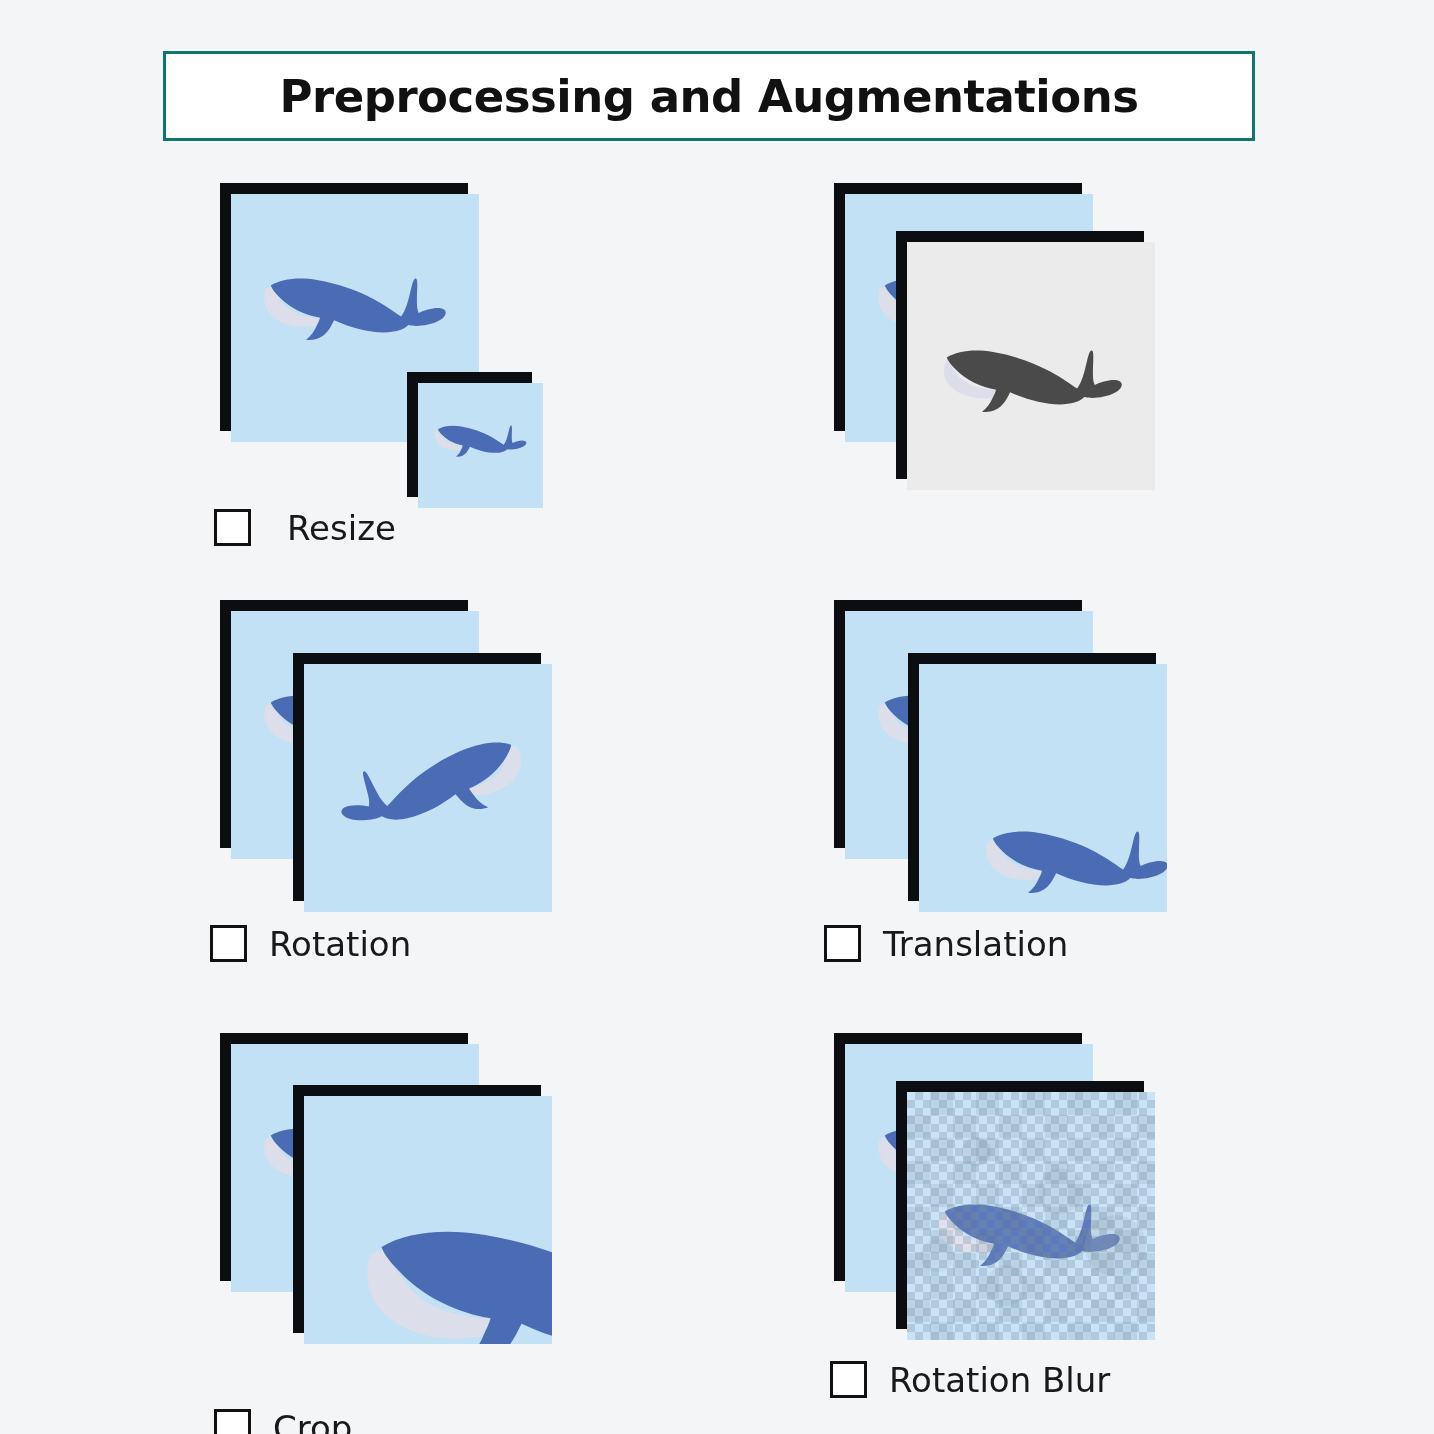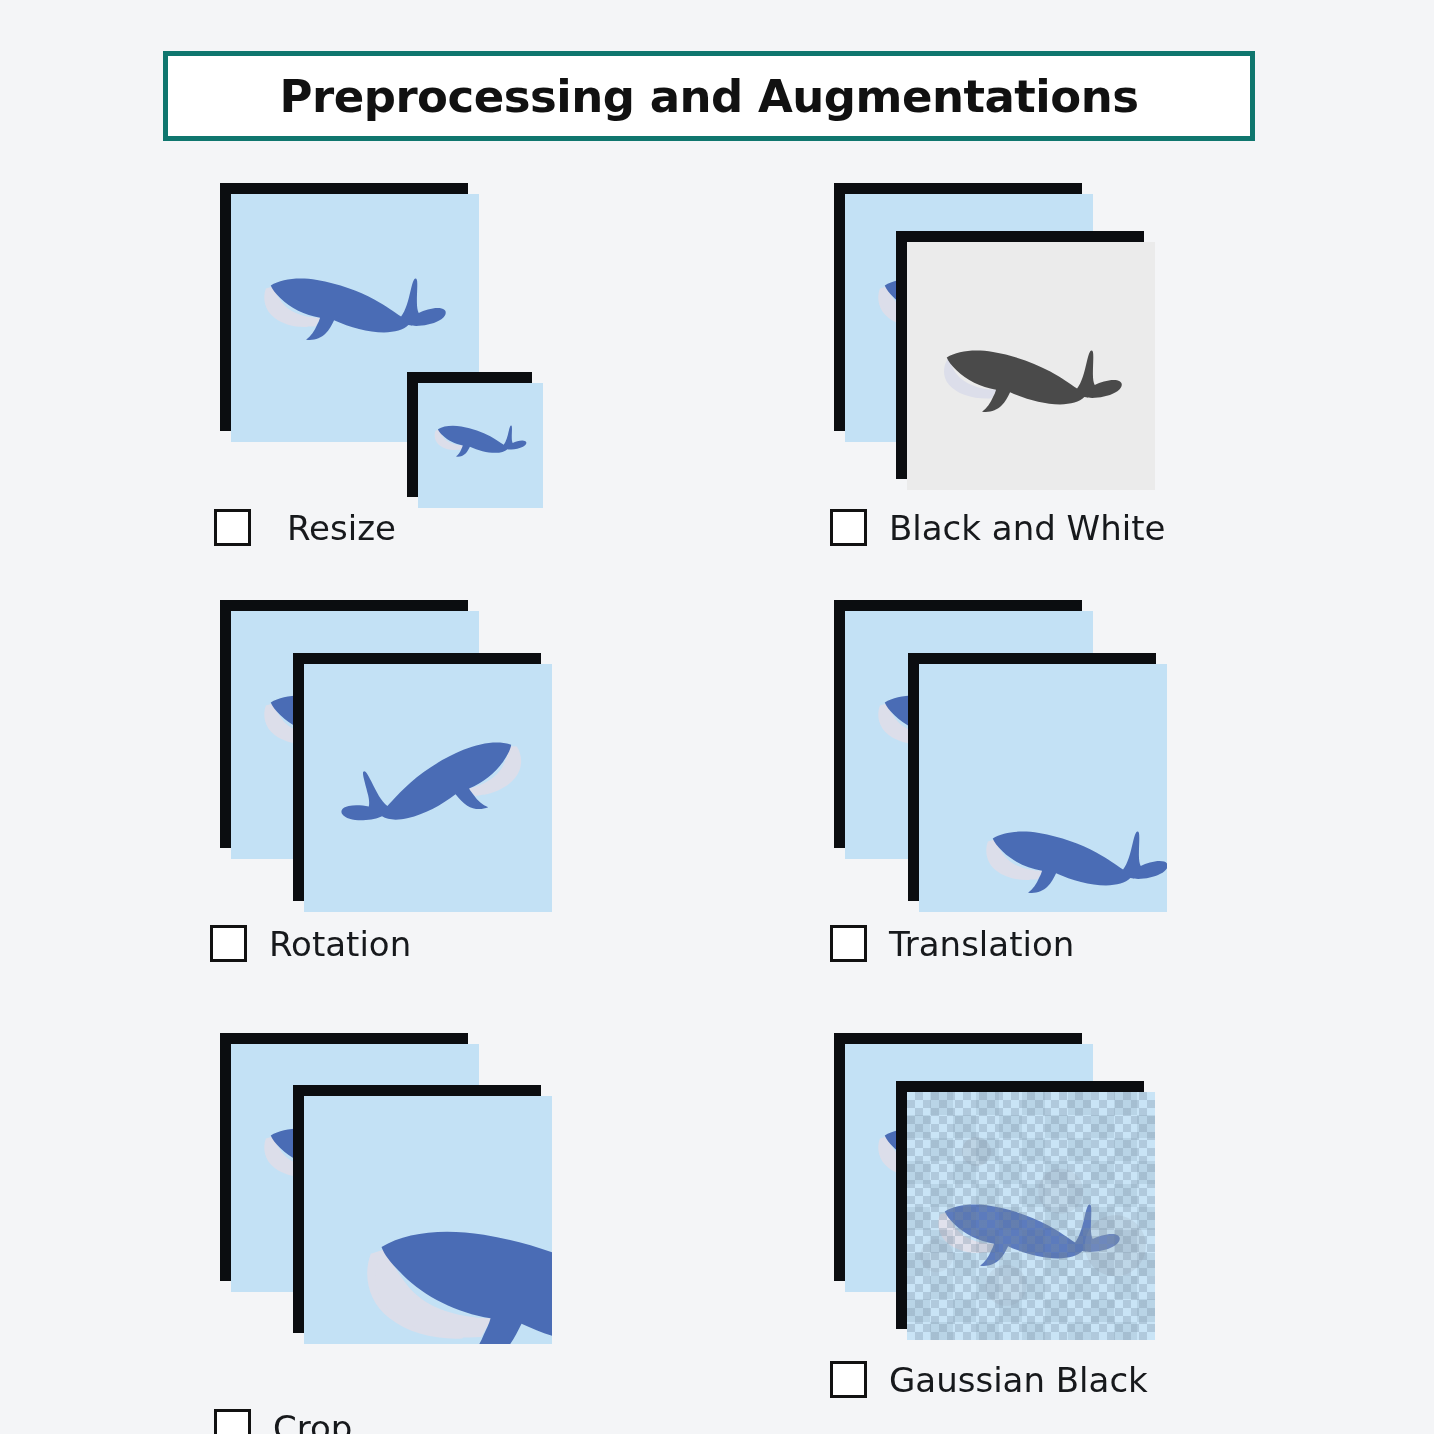--- a/index.html
+++ b/index.html
@@ -16,21 +16,21 @@
   }
 
   
   #title-box {
     position: absolute;
     left: 163px;
     top: 51px;
     width: 1092px;
     height: 90px;
     background: #ffffff;
-    border: 5px solid #0f766e;
+    border: 3px solid #0f766e;
     box-sizing: border-box;
     display: flex;
     align-items: center;
     justify-content: center;
   }
   #title-text {
     font-family: "DejaVu Sans", sans-serif;
     font-weight: 700;
     font-size: 45px;
     color: #111111;
@@ -233,24 +233,20 @@
     <div class="frame"></div>
     <div class="surface gray">
       <div class="whale-wrap" style="left:30px; top:96px; width:190px; height:78px;">
         <svg viewBox="0 0 312 126" preserveAspectRatio="xMidYMid meet">
             <use href="#whale-glyph-gray"></use>
           </svg>
       </div>
     </div>
   </div>
 
-  <div class="caption" style="left:10px; top:334px;">
-    <div class="checkbox"></div>
-    <span class="caption-label">Black and White</span>
-  </div>
 </div>
 
 <div class="panel" style="left:200px; top:595px;">
 
   <div class="card" style="left:20px; top:5px; width:248px; height:248px;">
     <div class="frame"></div>
     <div class="surface">
       <div class="whale-wrap" style="left:30px; top:72px; width:190px; height:78px;">
         <svg viewBox="0 0 312 126" preserveAspectRatio="xMidYMid meet">
             <use href="#whale-glyph"></use>
@@ -293,21 +289,21 @@
     <div class="frame"></div>
     <div class="surface">
       <div class="whale-wrap" style="left:64px; top:155px; width:190px; height:78px;">
         <svg viewBox="0 0 312 126" preserveAspectRatio="xMidYMid meet">
             <use href="#whale-glyph"></use>
           </svg>
       </div>
     </div>
   </div>
 
-  <div class="caption" style="left:10px; top:330px;">
+  <div class="caption" style="left:4px; top:330px;">
     <div class="checkbox"></div>
     <span class="caption-label">Translation</span>
   </div>
 </div>
 
 <div class="panel" style="left:200px; top:1025px;">
 
   <div class="card" style="left:20px; top:8px; width:248px; height:248px;">
     <div class="frame"></div>
     <div class="surface">
@@ -358,15 +354,15 @@
           </svg>
       </div>
       <div class="noise3"></div>
       <div class="noise2"></div>
       <div class="noise"></div>
     </div>
   </div>
 
   <div class="caption" style="left:10px; top:336px;">
     <div class="checkbox"></div>
-    <span class="caption-label">Gaussian Black</span>
+    <span class="caption-label">Rotation Blur</span>
   </div>
 </div>
 
 </body></html>

